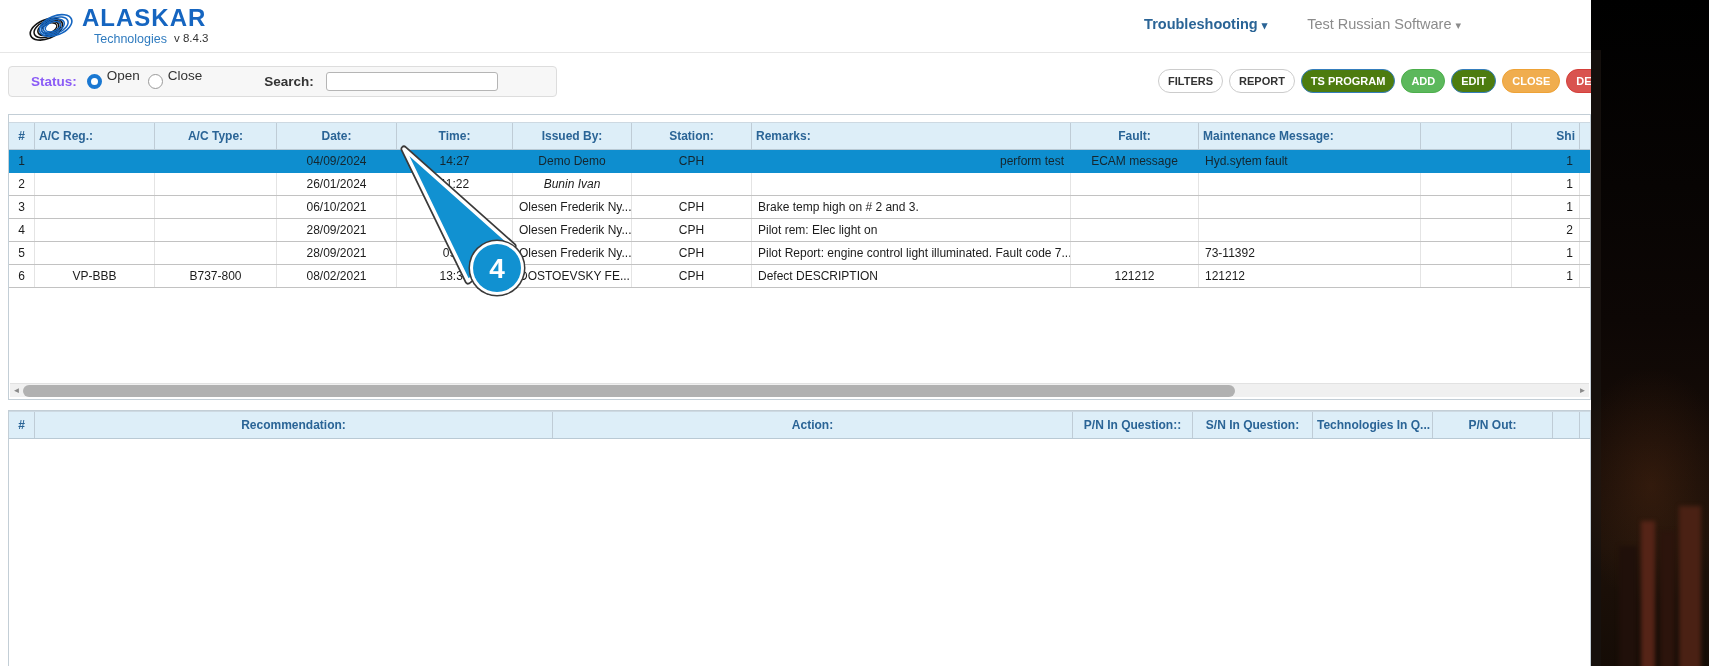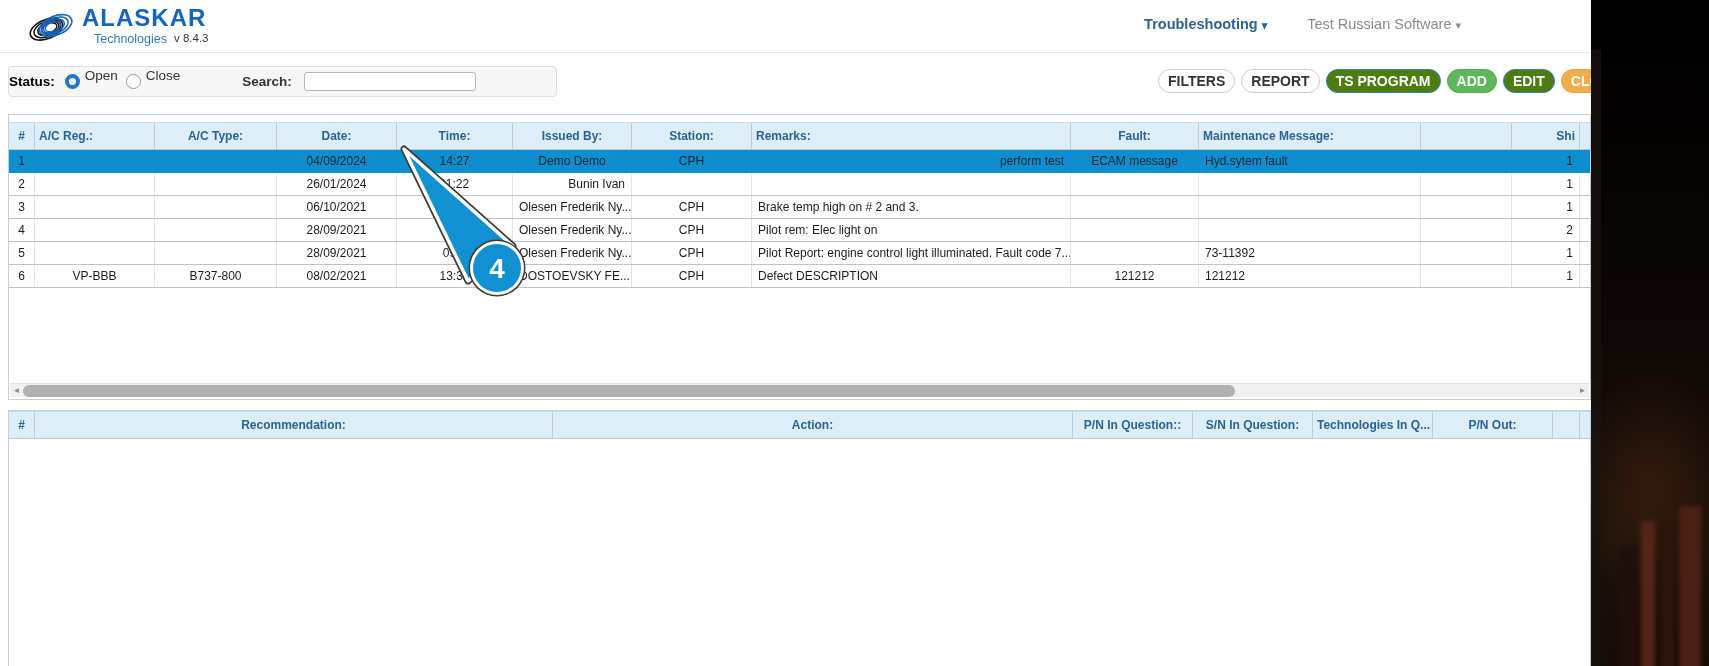--- a/index.html
+++ b/index.html
@@ -15,31 +15,31 @@
   .brand-sub { color:#2f7bbf; font-size:12.5px; }
   .brand-ver { color:#333; font-size:11.5px; margin-left:7px; }
   .nav-right { position:absolute; right:130px; top:16px; display:flex; align-items:center; gap:40px; }
   .nav-item { font-size:14.5px; cursor:pointer; white-space:nowrap; }
   .nav-trouble { color:#2a6496; font-weight:bold; }
   .nav-user { color:#8b8b8b; }
   .caret { font-size:11px; margin-left:4px; }
 
   
   .statusbox { position:absolute; left:8px; top:66px; width:549px; height:31px; background:#f7f7f7; border:1px solid #ddd; border-radius:4px; display:flex; align-items:center; }
-  .status-label { color:#000000; font-weight:bold; font-size:13.5px; }
+  .status-label { color:#8b5cf6; font-weight:bold; font-size:13.5px; margin-left:22px; }
   .radio-group { display:flex; align-items:center; margin-left:10px; }
   .radio { width:15px; height:15px; border-radius:50%; background:#fff; display:inline-block; }
   .radio.on  { border:4.5px solid #1a78d2; }
   .radio.off { border:1px solid #9a9a9a; }
   .radio-label { font-size:13.5px; color:#333; margin:0 2px 12px 5px; }
   .search-label { color:#333; font-weight:bold; font-size:13.5px; margin-left:60px; }
   .search-input { margin-left:12px; width:172px; height:19px; border:1px solid #b5b5b5; border-radius:3px; background:#fff; font-size:12px; padding:0 5px; outline:none; }
 
   .btnrow { position:absolute; left:1158px; top:69px; display:flex; gap:6px; }
-  .btn { height:24px; padding:0 9px; font-size:14px; font-weight:bold; border-radius:12px; line-height:22px; cursor:pointer; white-space:nowrap; font-family:"Liberation Sans", sans-serif; }
+  .btn { height:24px; padding:0 9px; font-size:11px; font-weight:bold; border-radius:12px; line-height:22px; cursor:pointer; white-space:nowrap; font-family:"Liberation Sans", sans-serif; }
   .btn-default { background:#fff; color:#333; border:1px solid #ccc; }
   .btn-primary { background:#4d7c0f; color:#fff; border:1px solid #357ebd; }
   .btn-success { background:#5cb85c; color:#fff; border:1px solid #4cae4c; }
   .btn-warning { background:#f0ad4e; color:#fff; border:1px solid #eea236; }
   .btn-danger  { background:#d9534f; color:#fff; border:1px solid #d43f3a; }
 
   
   .tbl { position:absolute; left:8px; background:#fff; border:1px solid #c3ced6; overflow:hidden; }
   .tbl1 { top:114px; width:1583px; height:286px; padding-top:7px; }
   .tbl2 { top:410px; width:1583px; height:256px; border-bottom:none; }
@@ -157,21 +157,21 @@
       <div class="td" style="width: 222px; text-align: left;">Hyd.sytem fault</div>
       <div class="td" style="width: 91px; text-align: center;"></div>
       <div class="td" style="width: 68px; text-align: right;">1</div>
     </div>
     <div class="trow">
       <div class="td" style="width: 26px; text-align: center;">2</div>
       <div class="td" style="width: 120px; text-align: center;"></div>
       <div class="td" style="width: 122px; text-align: center;"></div>
       <div class="td" style="width: 120px; text-align: center;">26/01/2024</div>
       <div class="td" style="width: 116px; text-align: center;">11:22</div>
-      <div class="td" style="width: 119px; text-align: right;">Bunin Ivan</div>
+      <div class="td" style="width: 119px; text-align: center; font-style: italic;">Bunin Ivan</div>
       <div class="td" style="width: 120px; text-align: center;"></div>
       <div class="td" style="width: 319px; text-align: left;"></div>
       <div class="td" style="width: 128px; text-align: center;"></div>
       <div class="td" style="width: 222px; text-align: left;"></div>
       <div class="td" style="width: 91px; text-align: center;"></div>
       <div class="td" style="width: 68px; text-align: right;">1</div>
     </div>
     <div class="trow">
       <div class="td" style="width: 26px; text-align: center;">3</div>
       <div class="td" style="width: 120px; text-align: center;"></div>

